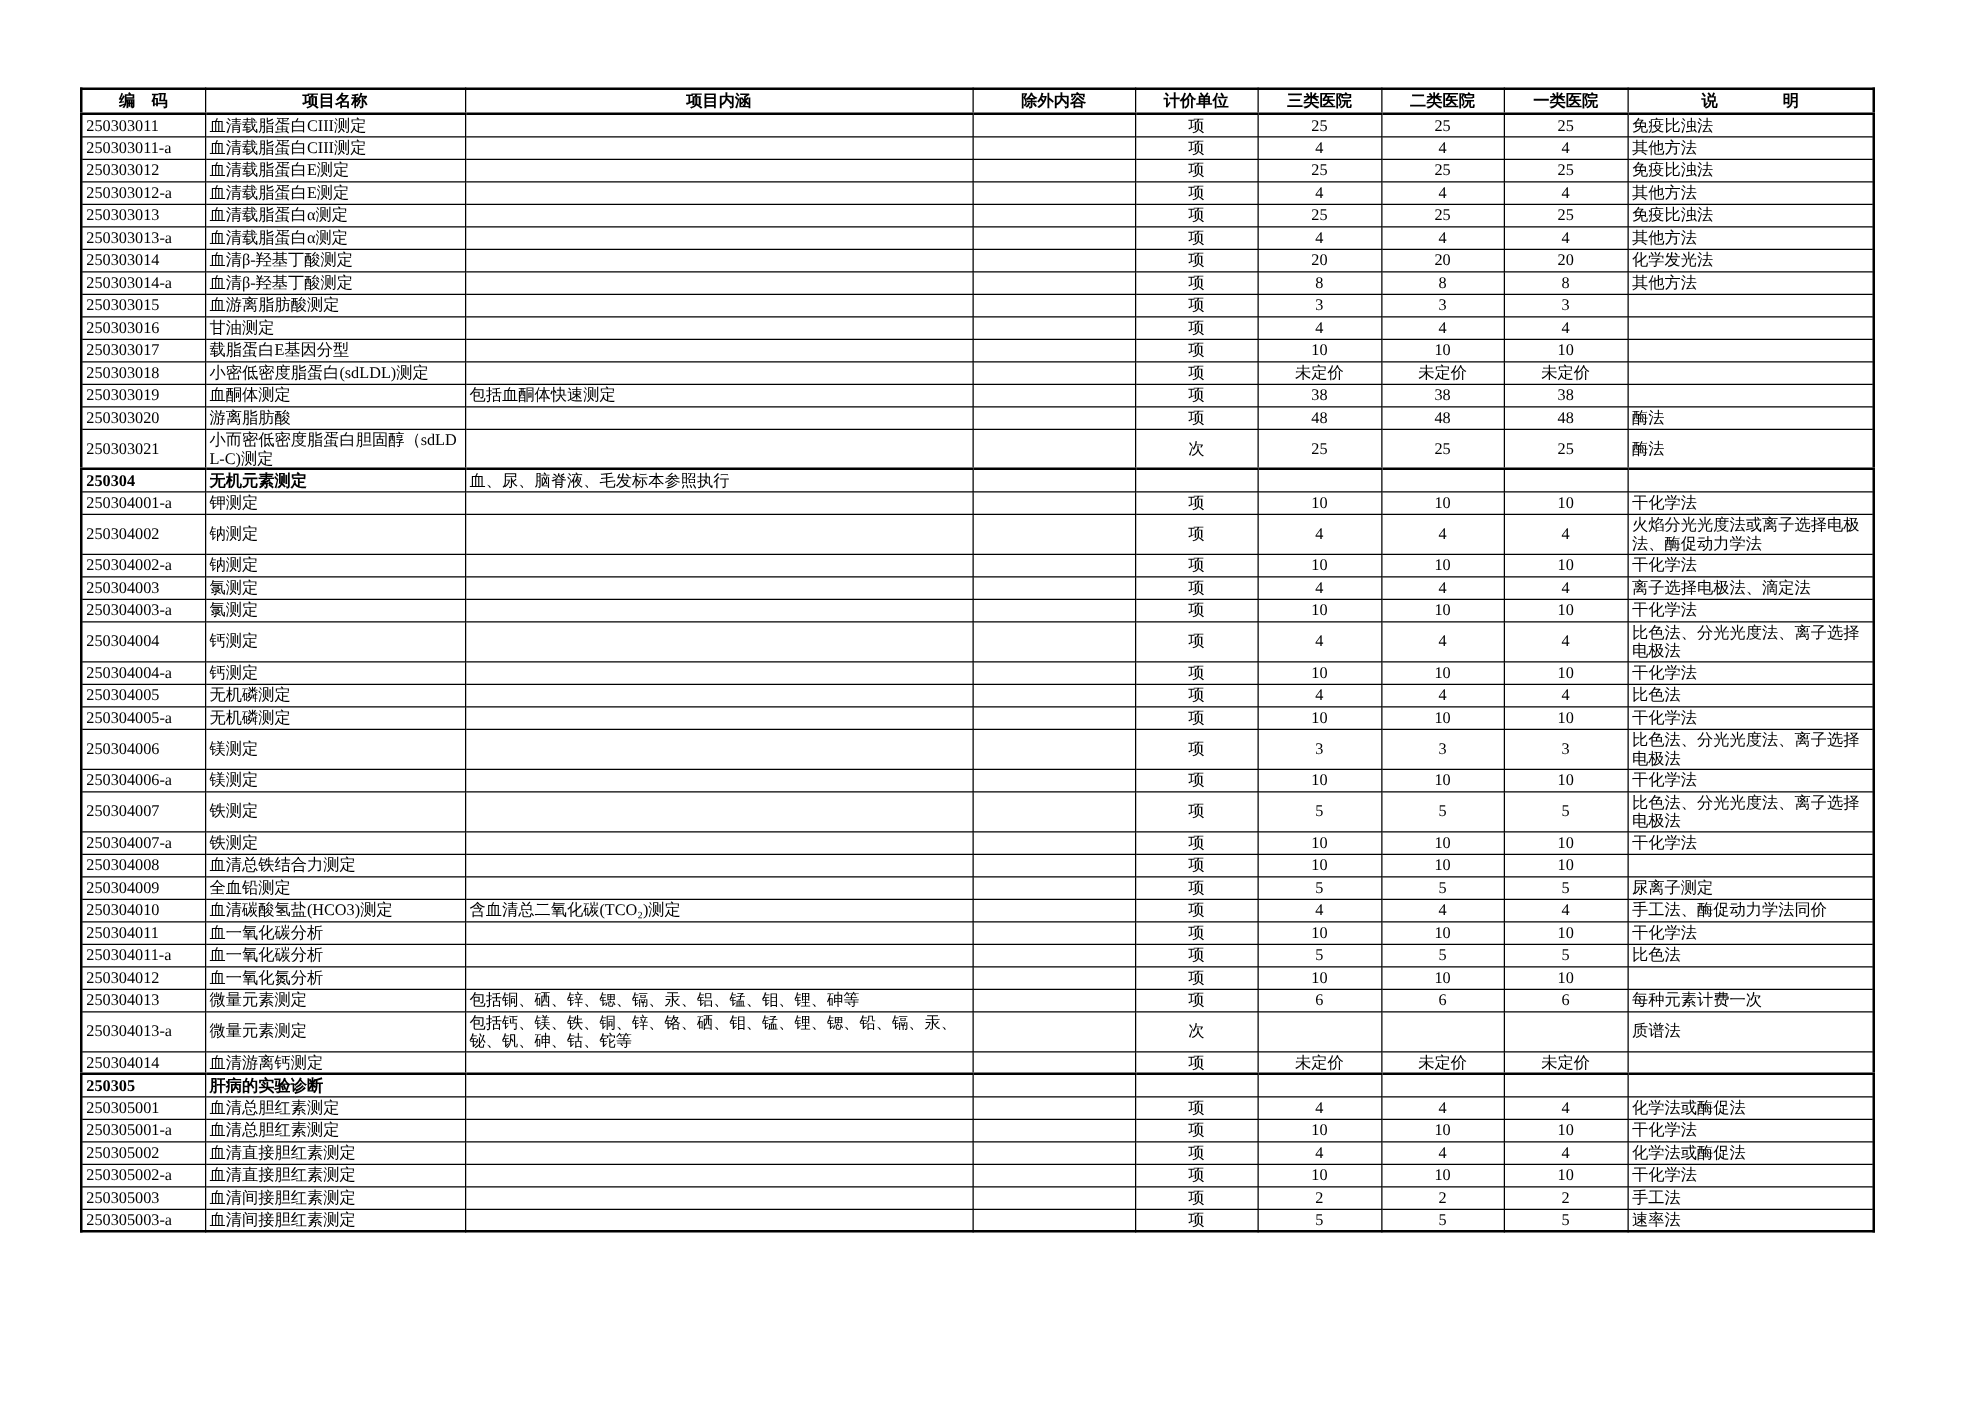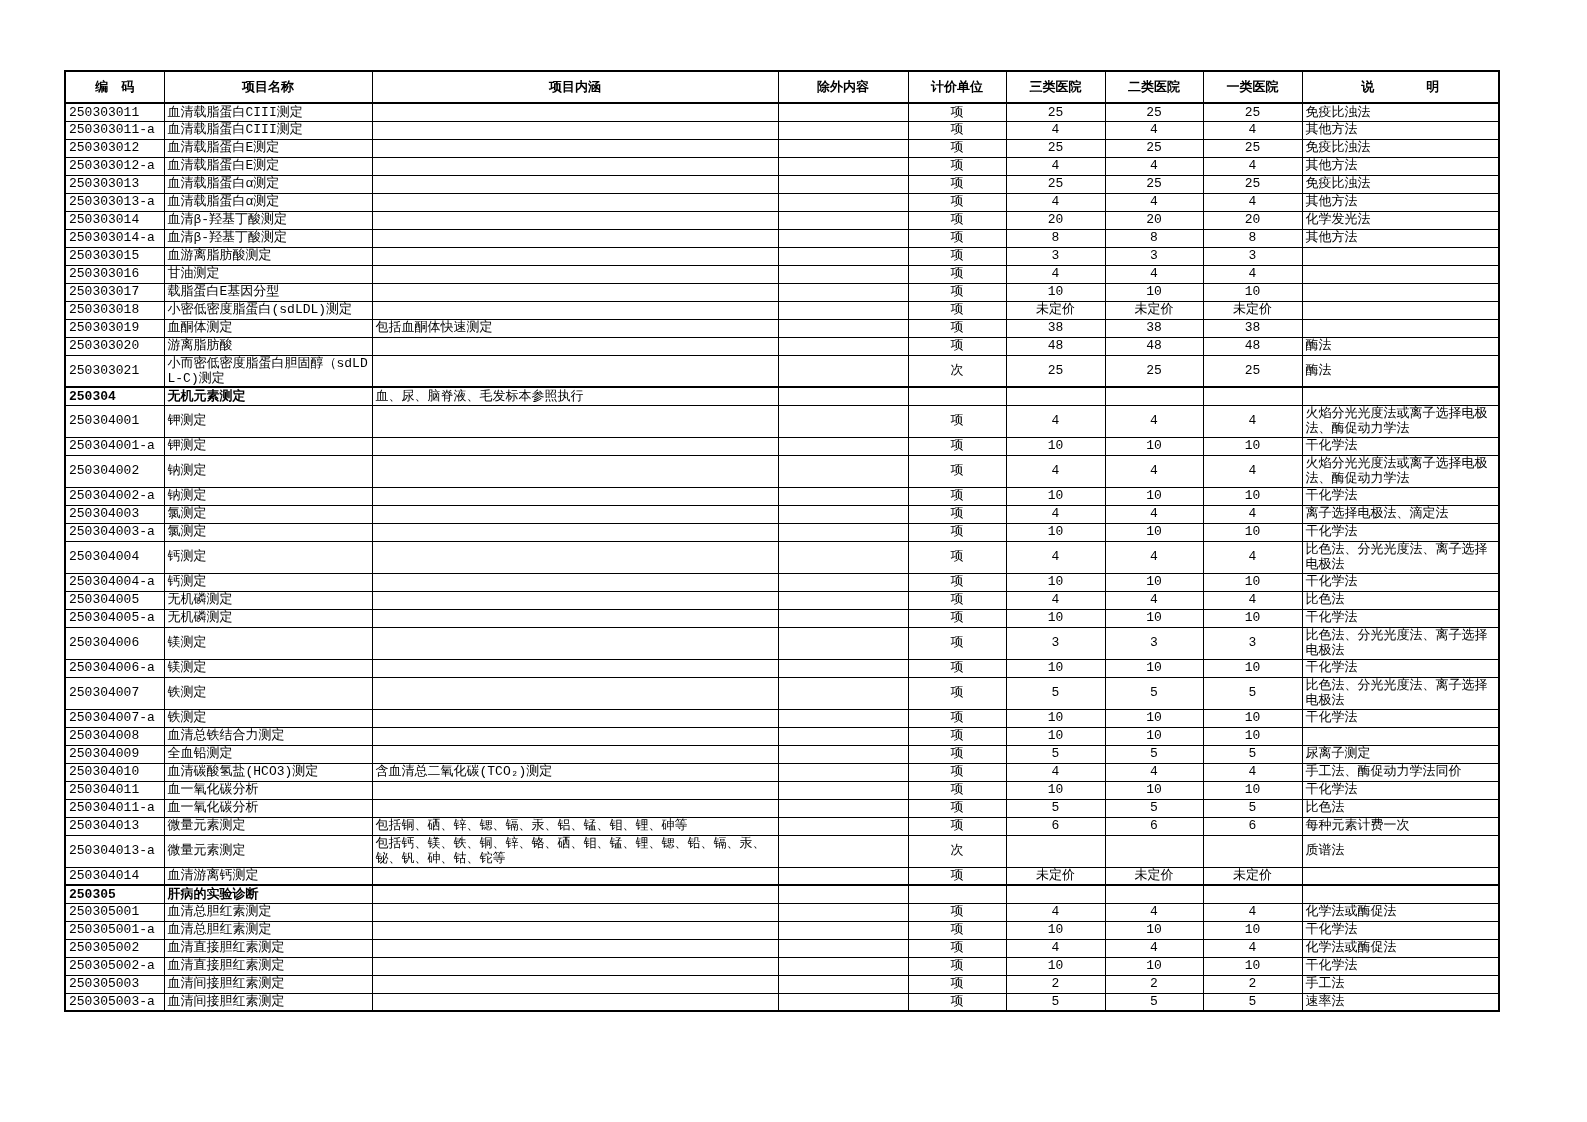--- a/index.html
+++ b/index.html
@@ -21,28 +21,28 @@
     line-height:1.18;
   }
   .price-table th,
   .price-table td{
     border:1px solid #000;
     padding:0 3px;
     vertical-align:middle;
     overflow:hidden;
     word-break:break-all;
   }
-  .price-table thead tr{height:32px;padding-left:28px;}
+  .price-table thead tr{height:20px;padding-left:28px;}
   .price-table th{
     font-weight:bold;
     text-align:center;
     border-bottom:2px solid #000;
     padding:0;
   }
-  .price-table tbody tr{height:18px;font-family:Liberation Mono, monospace;}
+  .price-table tbody tr{height:18px;}
   .price-table tbody tr.tall{height:32px;}
   .price-table tbody tr.section td{border-top:2px solid #000;margin-left:42px;}
   .price-table tbody tr.section td:nth-child(1),
   .price-table tbody tr.section td:nth-child(2){font-weight:bold;}
   .c0,.c1,.c2,.c8{text-align:left;}
   .c3{text-align:left;}
   .c4,.c5,.c6,.c7{text-align:center;}
 </style>
 </head>
 <body>
@@ -243,31 +243,20 @@
           <td class="c0">250304</td>
           <td class="c1">无机元素测定</td>
           <td class="c2">血、尿、脑脊液、毛发标本参照执行</td>
           <td class="c3"></td>
           <td class="c4"></td>
           <td class="c5"></td>
           <td class="c6"></td>
           <td class="c7"></td>
           <td class="c8"></td>
         </tr>
-        <tr class="tall">
-          <td class="c0">250304001</td>
-          <td class="c1">钾测定</td>
-          <td class="c2"></td>
-          <td class="c3"></td>
-          <td class="c4">项</td>
-          <td class="c5">4</td>
-          <td class="c6">4</td>
-          <td class="c7">4</td>
-          <td class="c8">火焰分光光度法或离子选择电极法、酶促动力学法</td>
-        </tr>
         <tr>
           <td class="c0">250304001-a</td>
           <td class="c1">钾测定</td>
           <td class="c2"></td>
           <td class="c3"></td>
           <td class="c4">项</td>
           <td class="c5">10</td>
           <td class="c6">10</td>
           <td class="c7">10</td>
           <td class="c8">干化学法</td>
@@ -451,20 +440,31 @@
         <tr>
           <td class="c0">250304011-a</td>
           <td class="c1">血一氧化碳分析</td>
           <td class="c2"></td>
           <td class="c3"></td>
           <td class="c4">项</td>
           <td class="c5">5</td>
           <td class="c6">5</td>
           <td class="c7">5</td>
           <td class="c8">比色法</td>
+        </tr>
+        <tr>
+          <td class="c0">250304012</td>
+          <td class="c1">血一氧化氮分析</td>
+          <td class="c2"></td>
+          <td class="c3"></td>
+          <td class="c4">项</td>
+          <td class="c5">10</td>
+          <td class="c6">10</td>
+          <td class="c7">10</td>
+          <td class="c8"></td>
         </tr>
         <tr>
           <td class="c0">250304013</td>
           <td class="c1">微量元素测定</td>
           <td class="c2">包括铜、硒、锌、锶、镉、汞、铝、锰、钼、锂、砷等</td>
           <td class="c3"></td>
           <td class="c4">项</td>
           <td class="c5">6</td>
           <td class="c6">6</td>
           <td class="c7">6</td>

